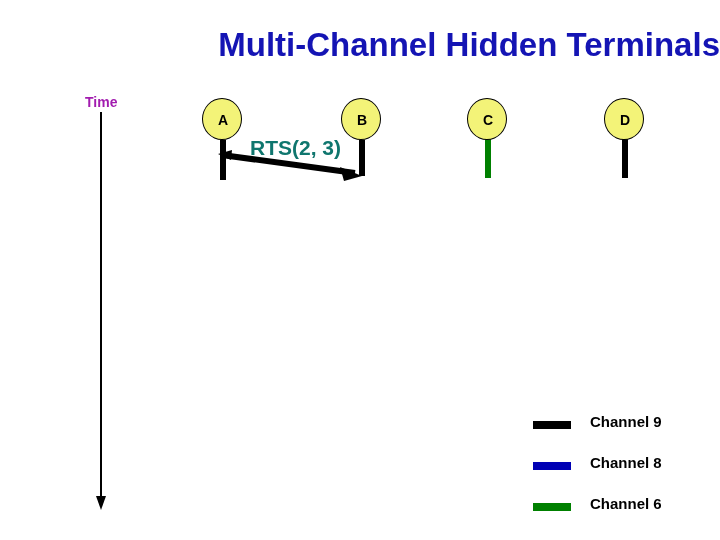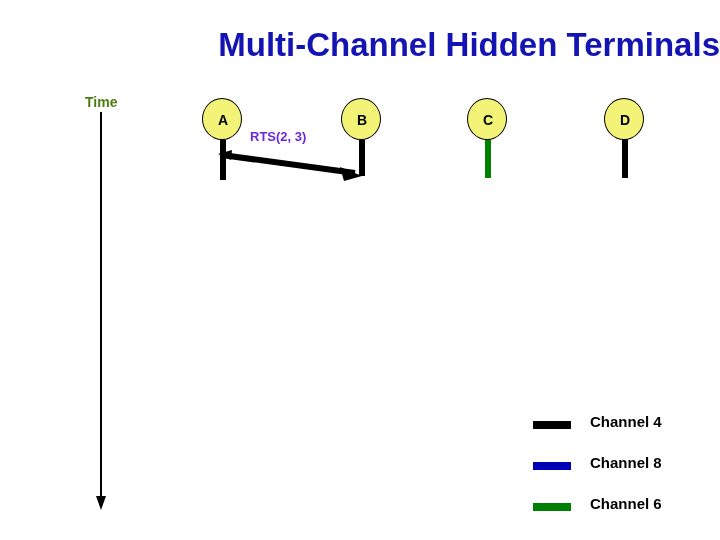--- a/index.html
+++ b/index.html
@@ -31,21 +31,21 @@
     white-space: nowrap;
   }
 
   
   #time-label {
     position: absolute;
     left: 85px;
     top: 94px;
     font-size: 14px;
     font-weight: bold;
-    color: #4d7c0f;
+    color: #a21caf;
   }
   #time-axis {
     position: absolute;
     left: 70px;
     top: 112px;
     width: 70px;
     height: 400px;
   }
 
   
@@ -86,24 +86,24 @@
   #msg-arrow {
     position: absolute;
     left: 200px;
     top: 140px;
     width: 180px;
     height: 50px;
   }
   #msg-label {
     position: absolute;
     left: 250px;
-    top: 129px;
-    font-size: 13px;
+    top: 136px;
+    font-size: 21px;
     font-weight: bold;
-    color: #6d28d9;
+    color: #0f766e;
     white-space: nowrap;
   }
 
   
   #legend {
     position: absolute;
     left: 533px;
     top: 413px;
     width: 180px;
   }
@@ -170,21 +170,21 @@
     <line x1="22" y1="15" x2="155" y2="33" stroke="#000000" stroke-width="6"></line>
     <polygon points="162,36 140,27 144,41" fill="#000000"></polygon>
     <polygon points="18,14 32,10 31,20" fill="#000000"></polygon>
   </svg>
   <div id="msg-label">RTS(2, 3)</div>
 
   <div id="legend">
 
     <div class="legend-row">
       <div class="legend-swatch" style="background:#000000;"></div>
-      <div class="legend-text">Channel 4</div>
+      <div class="legend-text">Channel 9</div>
     </div>
 
     <div class="legend-row">
       <div class="legend-swatch" style="background:#0000b4;"></div>
       <div class="legend-text">Channel 8</div>
     </div>
 
     <div class="legend-row">
       <div class="legend-swatch" style="background:#008000;"></div>
       <div class="legend-text">Channel 6</div>

